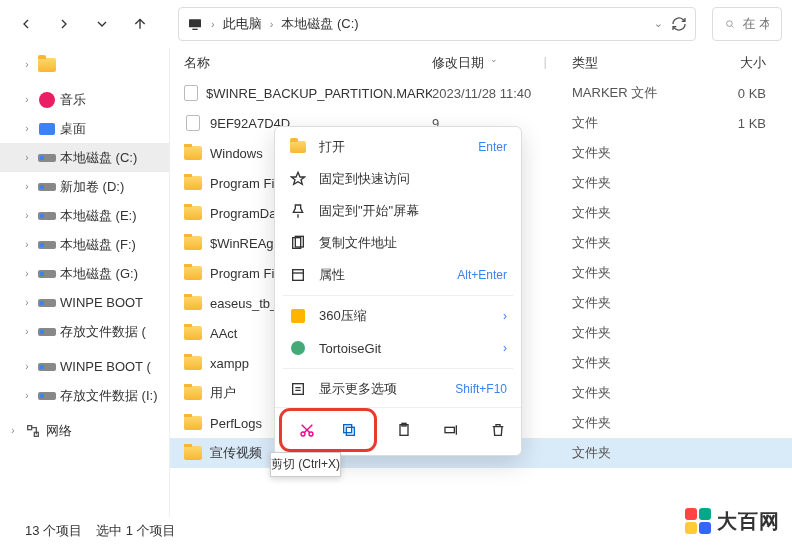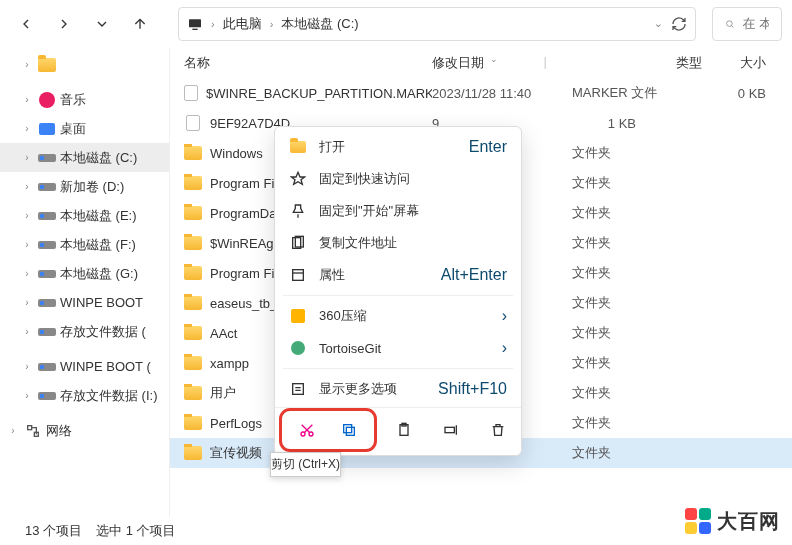--- a/index.html
+++ b/index.html
@@ -23,39 +23,39 @@
 .tree-item { display:flex; align-items:center; height:29px; padding-left:6px; gap:4px; }
 .tree-item .twisty { width:14px; color:#888; font-size:10px; text-align:center; }
 .tree-item .icon { width:18px; height:18px; display:flex; align-items:center; justify-content:center; }
 .tree-item.selected { background:#ededed; }
 .tree-item .lbl { white-space:nowrap; overflow:hidden; text-overflow:ellipsis; }
 
 .content { flex:1; display:flex; flex-direction:column; }
 .col-headers { display:flex; height:30px; align-items:center; padding-left:14px; color:#555;}
 .col-name { width:248px; }
 .col-date { width:140px; display:flex; align-items:flex-start; gap:6px; }
-.col-type { width:130px;text-align:right; }
+.col-type { width:130px; }
 .col-size { width:80px; text-align:right; padding-right:16px; }
 .sort-ind { color:#888; font-size:9px; }
 
 .rows { position:relative; }
 .row { display:flex; align-items:center; height:30px; padding-left:14px; }
 .row.selected { background:#d9eaf9; }
 .row .f-icon { width:18px; height:18px; margin-right:8px; display:flex; align-items:center; justify-content:center; }
 .row .name-cell { width:248px; display:flex; align-items:center; white-space:nowrap; overflow:hidden; }
 .row .date-cell { width:140px; color:#555; }
 .row .type-cell { width:130px; color:#555; }
 .row .size-cell { width:80px; text-align:right; padding-right:16px; color:#555; }
 
 
 .ctx { position:absolute; left:274px; top:126px; width:248px; background:#fff; border:1px solid #ddd; border-radius:6px; box-shadow:0 8px 24px rgba(0,0,0,0.15); z-index:50; padding:4px 0;}
 .ctx-item { display:flex; align-items:center; height:32px; padding:0 14px; gap:12px; }
 .ctx-ico { width:18px; height:18px; display:flex; align-items:center; justify-content:center; color:#555; }
 .ctx-lbl { flex:1; }
-.ctx-accel { color:#0c4a6e; font-size:16px; }
+.ctx-accel { color:#3b82f6; font-size:12px; }
 .ctx-sep { height:1px; background:#eee; margin:4px 8px; }
 .ctx-bar { display:flex; justify-content:space-around; align-items:center; height:44px; border-top:1px solid #eee; margin-top:2px;}
 .ctx-bar .act { width:30px; height:30px; display:flex; align-items:center; justify-content:center; color:#444; border-radius:4px;}
 .ctx-bar .hl { outline:3px solid #e63b2e; outline-offset:2px; border-radius:6px; padding:2px 8px; display:flex; gap:12px;}
 .tooltip { position:absolute; left:270px; top:452px; background:#fefefe; border:1px solid #ccc; padding:3px 0; font-size:12px; z-index:60; box-shadow:0 2px 6px rgba(0,0,0,0.15);}
 
 
 .statusbar { position:absolute; bottom:0; left:0; height:28px; display:flex; align-items:center; padding-left:25px; gap:14px; color:#555; font-size:12px; width:100%;}
 
 
@@ -249,20 +249,21 @@
           <div class="size-cell">0 KB</div>
         </div>
         <div class="row">
           <div class="name-cell">
             <span class="f-icon">
               <span class="file-ico"></span>
             </span>
             <span>9EF92A7D4D</span>
           </div>
           <div class="date-cell">9</div>
+          <div class="type-cell">文件</div>
           <div class="size-cell">1 KB</div>
         </div>
         <div class="row">
           <div class="name-cell">
             <span class="f-icon">
               <span class="folder-ico"></span>
             </span>
             <span>Windows</span>
           </div>
           <div class="date-cell"></div>

